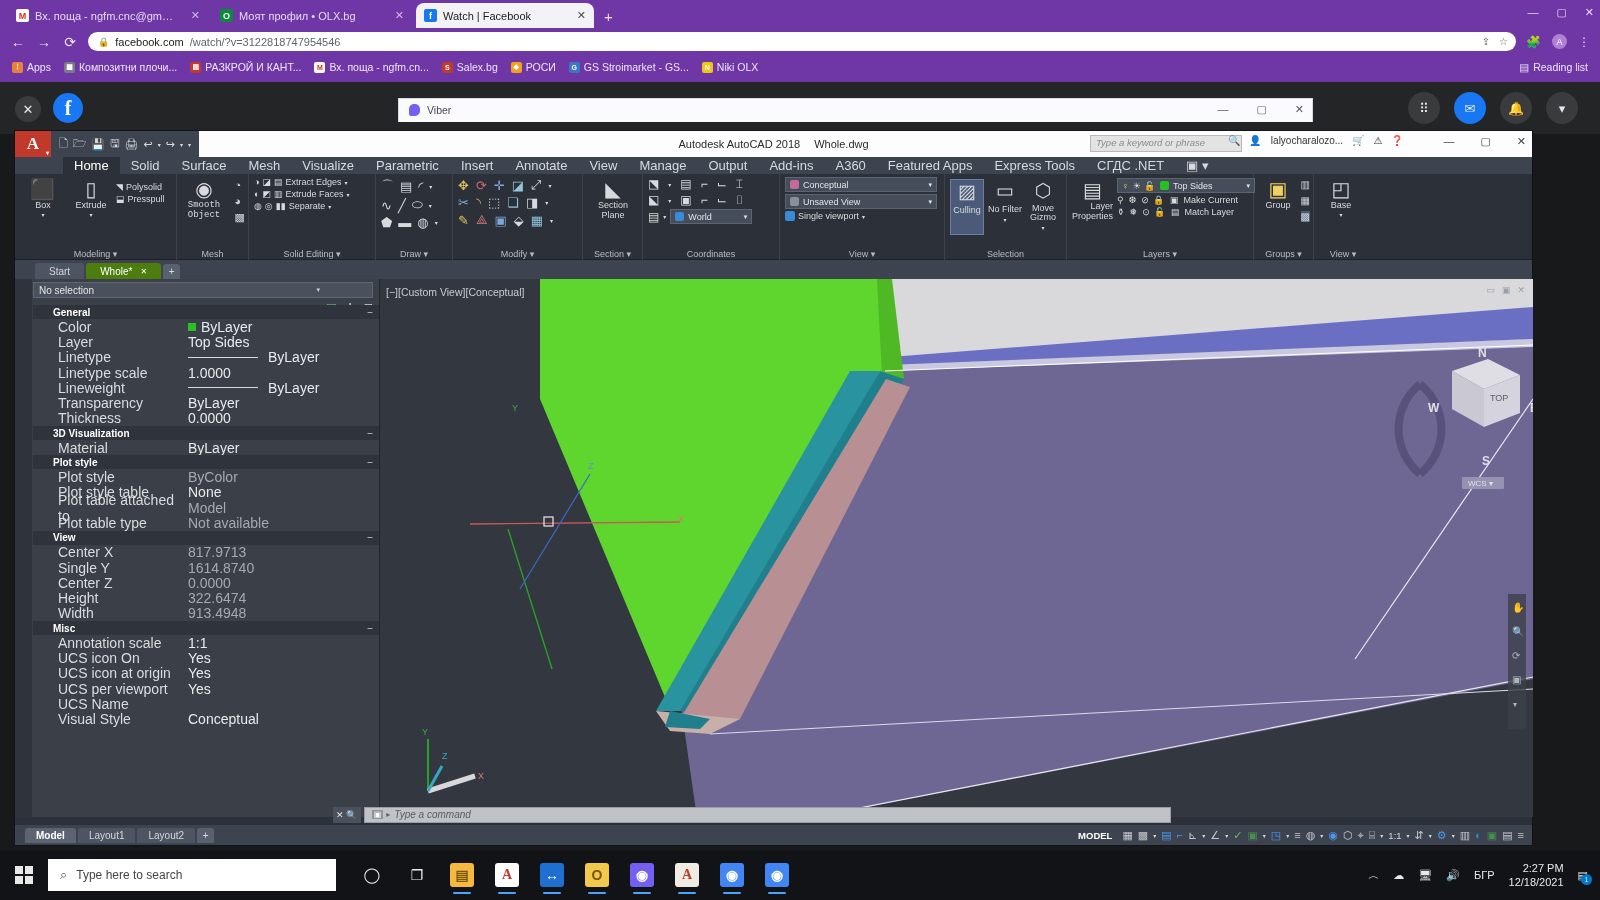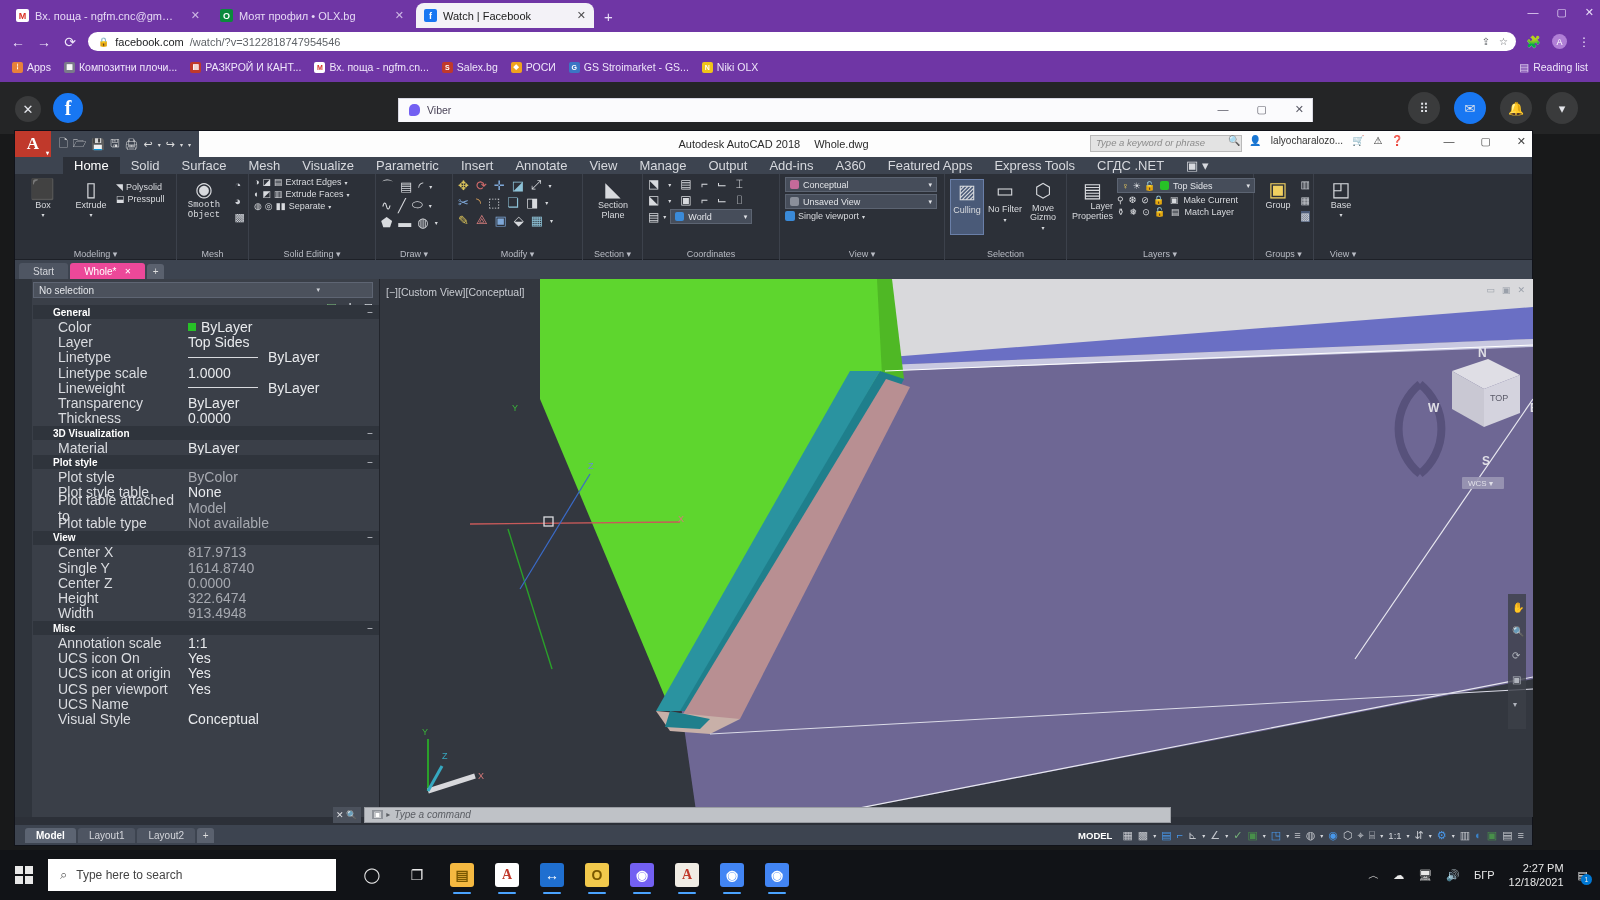--- a/index.html
+++ b/index.html
@@ -101,24 +101,24 @@
   .bigbtn .gi { font-size:20px; line-height:20px; }
   .smrow { display:flex; align-items:center; gap:3px; font-size:9px; color:#d8dade; margin-bottom:2px; }
   .sq { width:14px; height:14px; border-radius:2px; display:inline-block; }
   .dd { width:152px; height:15px; background:#464d5a; border:1px solid #5c6472; font-size:9px;
         color:#e2e4e8; display:flex; align-items:center; gap:4px; padding:0 4px; margin-bottom:2px; }
   .dd .car { margin-left:auto; font-size:7px; }
   .tgl { width:34px; height:56px; display:flex; flex-direction:column; align-items:center; gap:2px;
          font-size:9px; color:#d8dade; }
   .tgl.on { background:#4a5a78; border:1px solid #6a7fa8; }
 
-  .dwgtabs { height:19px; background:#3d4450; display:flex; align-items:flex-end; gap:2px; padding-left:4px; }
+  .dwgtabs { height:19px; background:#3d4450; display:flex; align-items:flex-end; gap:2px; padding-left:20px; }
   .dtab { height:16px; background:#4e5562; color:#d4d6db; font-size:10px; padding:1px 14px;
           border-radius:3px 3px 0 0; display:flex; align-items:center; gap:8px; }
-  .dtab.active { background:#ec4899; color:#fff; }
+  .dtab.active { background:#4d7c0f; color:#fff; }
   .dplus { width:17px; height:15px; background:#5a616e; color:#ddd; font-size:10px;
            display:flex; align-items:center; justify-content:center; border-radius:3px 3px 0 0; }
 
   
   .props { position:absolute; left:0; top:148px; width:365px; height:538px; background:#3a3f48;
            border-right:1px solid #22252c; }
   .props-hd { height:18px; color:#dfe1e5; font-size:10.5px; padding:3px 0 0 20px; letter-spacing:.4px; }
   .props-sel { margin:3px 6px 5px 18px; height:16px; background:#4b515c; border:1px solid #5e6573;
                display:flex; align-items:center; position:relative; }
   .props-sel .ptxt { font-size:10px; color:#e4e6ea; padding-left:5px; }

